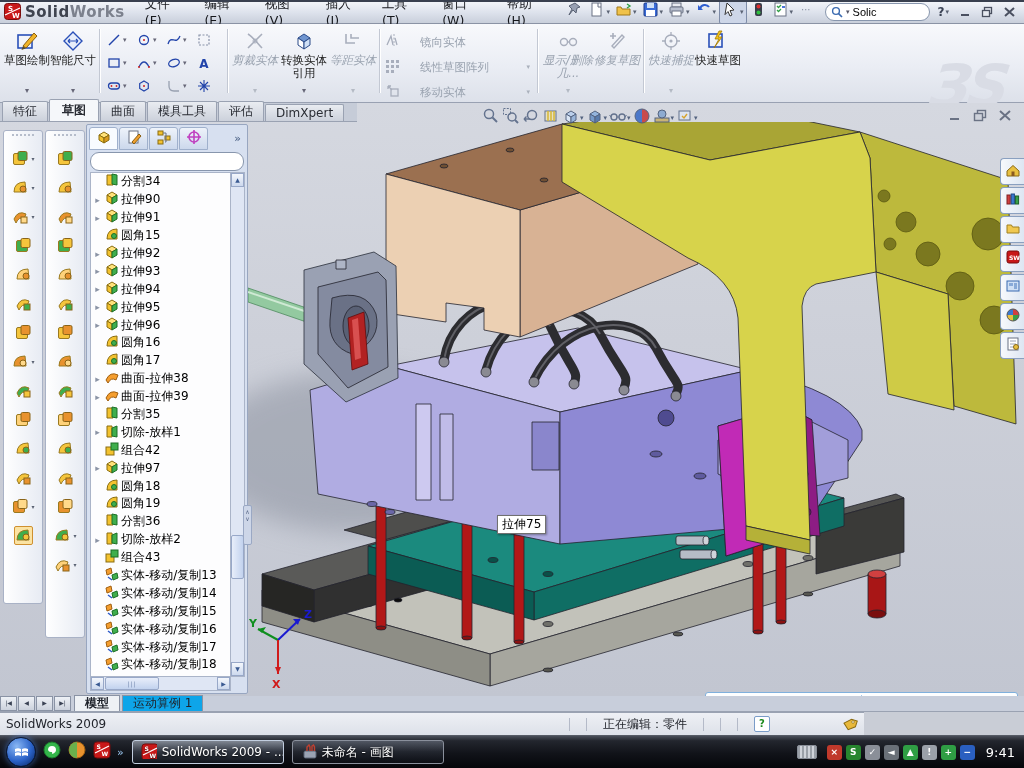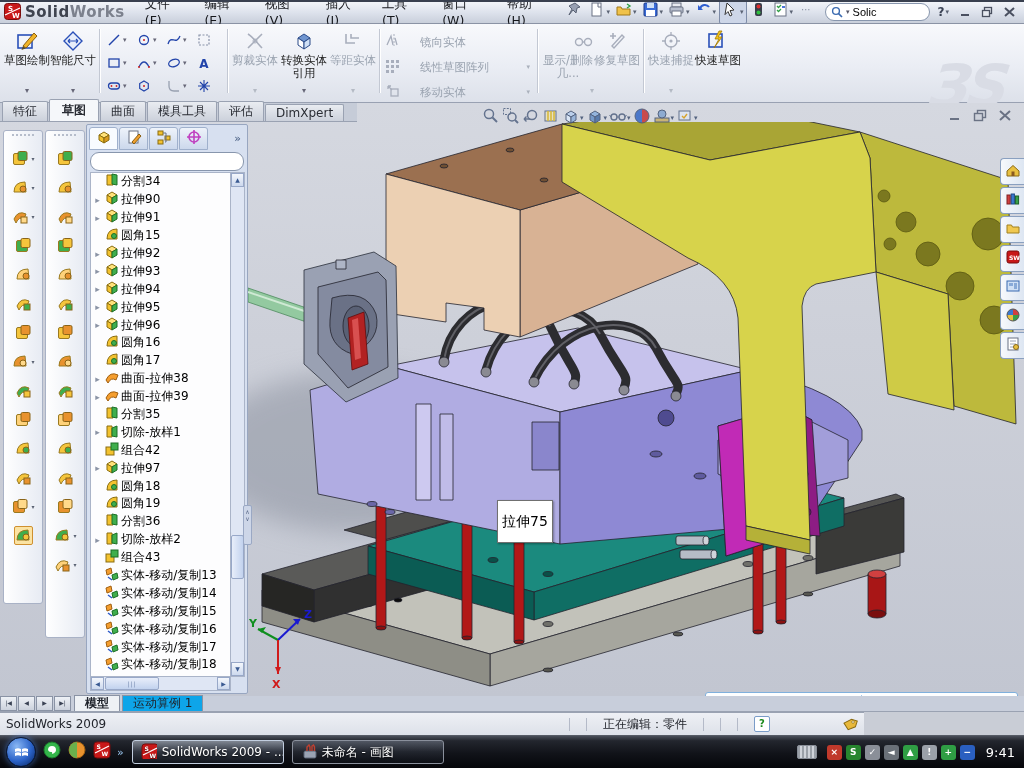--- a/index.html
+++ b/index.html
@@ -27,21 +27,21 @@
   #winbtns{display:flex;gap:9px;margin-left:10px;margin-right:8px;}
   
   #ribbon{left:0;top:24px;width:1024px;height:79px;
     background:linear-gradient(180deg,#f8f9fc 0%,#eaedf4 55%,#dde1ea 100%);
     border-bottom:1px solid #99a1b2;display:flex;align-items:flex-start;box-sizing:border-box;padding-left:4px;}
   .bigbtn{width:46px;height:74px;display:flex;flex-direction:column;align-items:center;
     box-sizing:border-box;padding-top:4px;font-size:11.5px;line-height:1.12;text-align:center;color:#1c1c1c;}
   .bigbtn .bic{height:26px;display:flex;align-items:center;justify-content:center;}
   .bigbtn .blabel{white-space:normal;word-break:break-all;}
   .bigbtn .car{font-size:8px;color:#667;margin-top:auto;padding-bottom:2px;}
-  .bigbtn.dis{color:#9aa3b0;}
+  .bigbtn.dis{color:#9aa3b0;font-style:italic;}
   .bigbtn.dis .car{color:#b4bac4;}
   .rsep{width:0px;height:64px;margin:5px 3px 0 3px;border-left:1px solid #c3c8d3;border-right:1px solid #ffffff;}
   #sketchgrid{display:grid;grid-template-columns:repeat(4,30px);grid-auto-rows:23px;padding-top:4px;}
   .gcell{display:flex;align-items:center;gap:1px;padding-left:2px;}
   .gcar{font-size:7px;color:#667;}
   #stackgroup{display:flex;flex-direction:column;justify-content:flex-start;gap:5px;width:150px;
     font-size:11.5px;color:#9aa3b0;padding-top:8px;}
   .srow{display:flex;align-items:center;gap:19px;}
   .srow .sc{margin-left:auto;font-size:7px;color:#aab0bc;padding-right:4px;}
   #watermark{right:18px;top:28px;font-size:58px;font-style:italic;font-weight:bold;
@@ -94,22 +94,22 @@
     background:linear-gradient(180deg,#d5d8e0 0%,#cdd0d9 40%,#c2c6d1 100%);}
   #scene{position:absolute;left:248px;top:19px;}
   #hud{position:absolute;left:482px;top:4px;display:flex;align-items:center;gap:2px;}
   .hudi{display:flex;align-items:center;opacity:.92;}
   .hcar{font-size:7px;color:#4a5a78;}
   #vwinctl{position:absolute;left:948px;top:6px;display:flex;gap:11px;}
   #taskpane{position:absolute;right:0;top:55px;display:flex;flex-direction:column;gap:2px;}
   .tpbtn{width:23px;height:25px;background:linear-gradient(90deg,#f7f9fc,#dde6f2);
     border:1px solid #8aa0c0;border-right:none;border-radius:4px 0 0 4px;
     display:flex;align-items:center;justify-content:center;}
-  #tooltip{position:absolute;left:497px;top:397px;background:#ffffff;border:1px solid #707070;
-    font-size:14px;color:#000;padding:12px 4px;line-height:17px;box-shadow:1px 1px 2px rgba(0,0,0,.35);}
+  #tooltip{position:absolute;left:497px;top:412px;background:#ffffff;border:1px solid #707070;
+    font-size:12px;color:#000;padding:0 4px;line-height:17px;box-shadow:1px 1px 2px rgba(0,0,0,.35);}
   
   #netwidget{left:705px;top:692px;width:313px;height:19px;background:#fdfeff;
     border:1px solid #7fb0dd;border-radius:3px;display:flex;align-items:center;
     font-size:11px;color:#1a3a6b;box-sizing:border-box;}
   #netwidget .half{flex:1;display:flex;align-items:center;padding:0 6px;}
   #netwidget .spd{margin-left:auto;}
   #netwidget .darr{color:#f0a020;font-weight:bold;}
   #netwidget .uarr{color:#28a428;font-weight:bold;}
   #netwidget .ndiv{width:1px;height:13px;background:#a8c8e8;}
   
@@ -427,21 +427,21 @@
         <div class="srow">
           <span><svg width="17" height="17" viewBox="0 0 17 17">
               <rect x="7" y="7" width="7" height="7" fill="none" stroke="#a8aebc" stroke-width="1.3"></rect>
               <path d="M4 4 l4 4 M4 4 v3 M4 4 h3" stroke="#a8aebc" stroke-width="1.3" fill="none"></path>
             </svg></span>
           <span>移动实体</span>
           <span class="sc">▾</span>
         </div>
       </div>
     <div class="rsep"></div>
-    <div class="bigbtn dis" style="width:52px;align-items:flex-end;">
+    <div class="bigbtn dis" style="width:52px;">
       <span class="bic">
           <svg width="22" height="22">
             <circle cx="7" cy="12" r="3.5" fill="none" stroke="#a8aebc" stroke-width="1.4"></circle>
             <circle cx="16" cy="12" r="3.5" fill="none" stroke="#a8aebc" stroke-width="1.4"></circle>
             <path d="M10.5 12 h2" stroke="#a8aebc" stroke-width="1.4"></path>
           </svg>
         </span>
       <span class="blabel">显示/删除几...</span>
       <span class="car">▾</span>
     </div>

